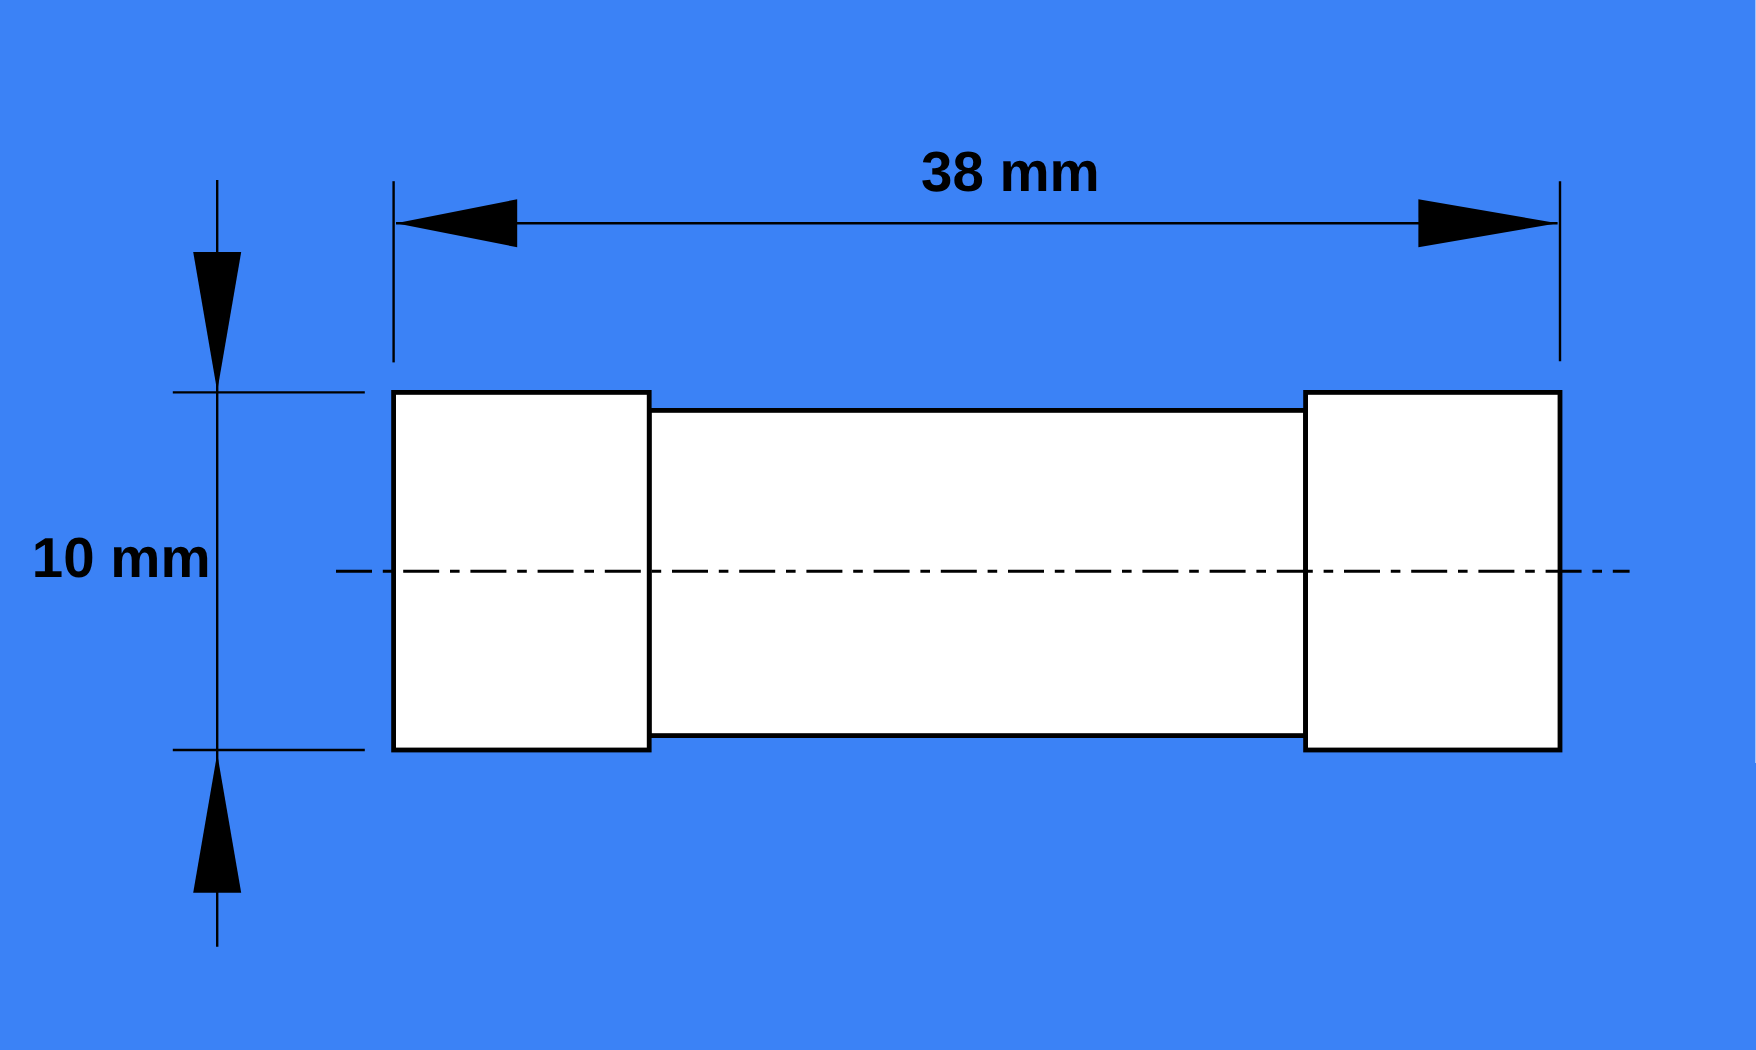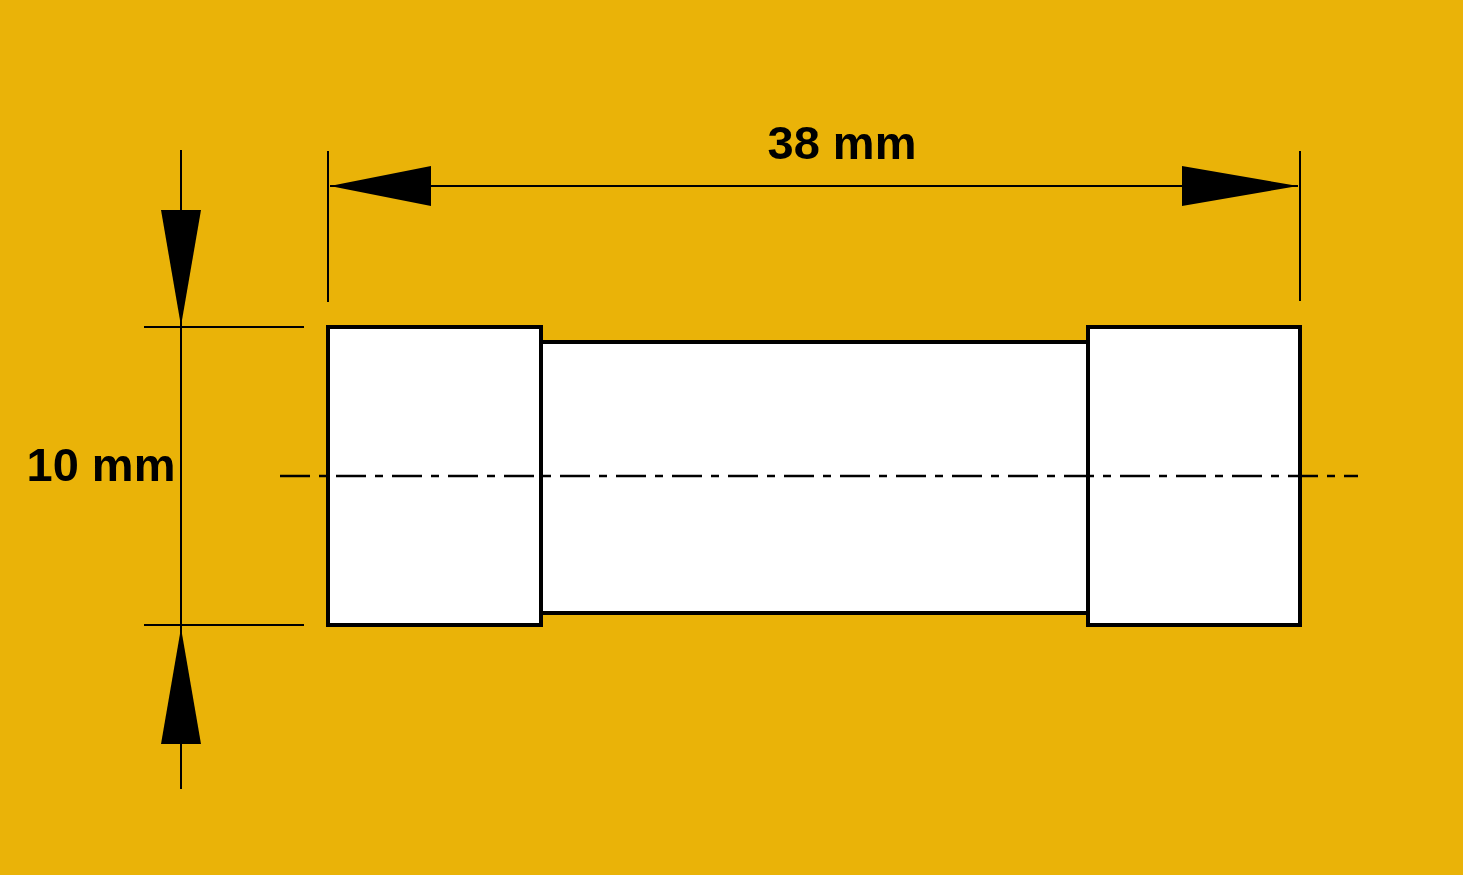--- a/index.html
+++ b/index.html
@@ -7,21 +7,21 @@
     padding: 0;
     background: #ffffff;
     width: 1463px;
     height: 875px;
     overflow: hidden;
   }
   .drawing-wrap {
     position: relative;
     width: 1463px;
     height: 875px;
-    background: #eab308;
+    background: #3b82f6;
   }
   svg { display: block; }
   .dim-line {
     stroke: #000000;
     stroke-width: 2;
     fill: none;
   }
   .outline {
     stroke: #000000;
     stroke-width: 4;

